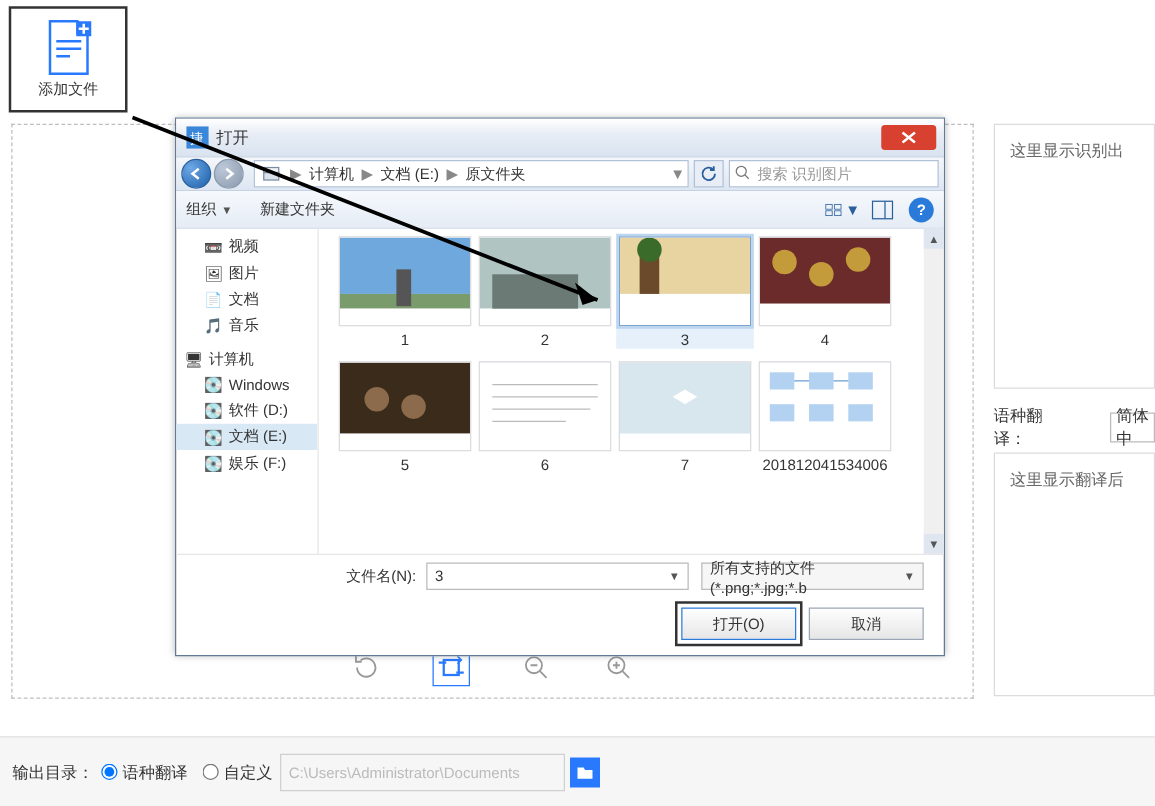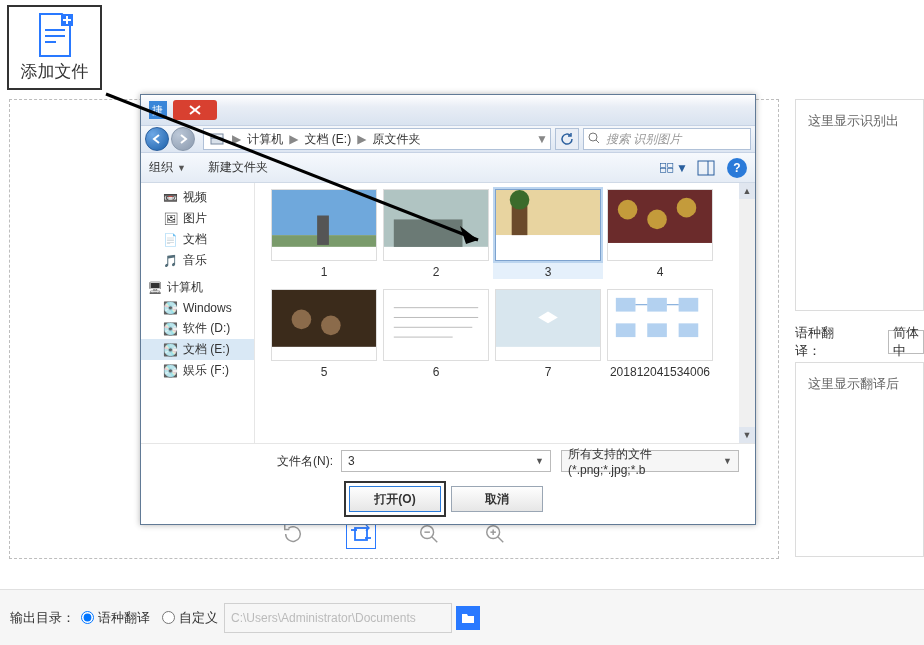--- a/index.html
+++ b/index.html
@@ -2,21 +2,21 @@
 <html><head>
 <meta charset="utf-8">
 <style>
 * { box-sizing: border-box; margin: 0; padding: 0; }
 body { font-family: "Microsoft YaHei", Arial, sans-serif; font-size: 12px; background: #fff; width: 924px; height: 645px; overflow: hidden; position: relative; color: #333; }
 
 
 .add-file-btn { position: absolute; left: 7px; top: 5px; width: 95px; height: 85px; border: 2px solid #333; background: #fff; display: flex; flex-direction: column; align-items: center; justify-content: center; cursor: pointer; }
 .add-file-btn .doc-ic { width: 38px; height: 46px; position: relative; }
 .add-file-btn .doc-ic svg { width: 100%; height: 100%; }
-.add-file-btn .lbl { margin-top: 2px; font-size: 17px; text-align: center; }
+.add-file-btn .lbl { margin-top: 2px; font-size: 12px; text-align: center; }
 
 
 .drop-zone { position: absolute; left: 9px; top: 99px; width: 770px; height: 460px; border: 1px dashed #bdbdbd; background: #fff; }
 .drop-zone .tool-row { position: absolute; left: 0; right: 0; bottom: 8px; height: 32px; display: flex; justify-content: center; gap: 40px; align-items: center; }
 .tool-row .tico { width: 26px; height: 26px; display: flex; align-items: center; justify-content: center; color: #999; }
 .tool-row .tico.sel { color: #2979FF; border: 1px solid #2979FF; width: 30px; height: 30px; }
 
 
 .right-top { position: absolute; left: 795px; top: 99px; right: 0; height: 212px; border: 1px solid #dcdcdc; padding: 12px; color: #666; font-size: 13px; overflow: hidden; }
 .translate-row { position: absolute; left: 795px; top: 328px; right: 0; height: 28px; display: flex; align-items: center; font-size: 13px; gap: 44px; }
@@ -38,21 +38,21 @@
 .dlg-title .close { width: 44px; height: 20px; background: #d84030; border-radius: 3px; display: flex; align-items: center; justify-content: center; color: #fff; margin-right: 4px; font-weight: bold; }
 
 .nav-row { height: 28px; background: linear-gradient(#f4f7fb,#dde6f2); display: flex; align-items: center; padding: 0 4px; border-top: 1px solid #c6d2e4; border-bottom: 1px solid #c6d2e4; }
 .nav-row .nav-btn { width: 24px; height: 24px; border-radius: 50%; background: radial-gradient(circle at 30% 30%,#6ea8e6,#1b5fa8); border: 1px solid #2a5f9e; display: flex; align-items: center; justify-content: center; color: #fff; }
 .nav-row .nav-btn.disabled { background: radial-gradient(circle at 30% 30%,#bcc8d8,#8a99ad); border-color:#8a99ad; }
 .nav-row .crumb-box { flex: 1; height: 22px; margin: 0 4px 0 8px; border: 1px solid #b0c1d8; background: #fff; display: flex; align-items: center; font-size: 12px; }
 .crumb-box .cicon { width: 18px; height: 18px; margin: 0 4px; display:flex;align-items:center;justify-content:center; }
 .crumb-box .crumb { padding: 0 4px; }
 .crumb-box .sep { color: #888; padding: 0 2px; }
 .nav-row .refresh { width: 24px; height: 22px; border: 1px solid #b0c1d8; background:#e9eef6; display:flex;align-items:center;justify-content:center; color:#2a5f9e; }
-.nav-row .search-box { width: 168px; height: 22px; margin-left: 4px; border: 1px solid #b0c1d8; background: #fff; display: flex; align-items: center; padding: 0 4px; color: #999; font-style: italic; }
+.nav-row .search-box { width: 168px; height: 22px; margin-left: 4px; border: 1px solid #b0c1d8; background: #fff; display: flex; align-items: center; padding: 0 4px; color: #999; }
 .nav-row .search-box .sic { width: 14px; height: 14px; margin-right: 4px; color:#777;}
 
 .toolbar-row { height: 30px; background: linear-gradient(#f6f9fd,#e5ecf5); border-bottom: 1px solid #cfd9e6; display: flex; align-items: center; padding: 0 8px; }
 .toolbar-row .titem { margin-right: 22px; display: inline-flex; align-items: center; cursor:pointer;}
 .toolbar-row .titem .dd { margin-left: 4px; font-size: 9px; color:#555;}
 .toolbar-row .spacer { flex: 1; }
 .toolbar-row .view-ic { width: 30px; height: 20px; display:flex;align-items:center;justify-content:center;color:#2a5f9e; border:1px solid transparent;}
 .toolbar-row .view-ic + .view-ic { margin-left: 2px; }
 .toolbar-row .help-ic { width: 20px; height: 20px; border-radius: 50%; background: #2a7ad9; color: #fff; display:flex;align-items:center;justify-content:center;font-weight:bold;margin-left:6px;}
 
@@ -74,21 +74,21 @@
 .scroll-v .arr { height:16px;width:100%;display:flex;align-items:center;justify-content:center;font-size:9px;color:#555;background:#e0e6ef;}
 .scroll-v .track { flex:1; }
 
 .bottom-zone { padding: 6px 12px 12px 12px; border-top: 1px solid #e6e6e6; }
 .fn-row { display: flex; align-items: center; justify-content: flex-end; padding-right:4px;}
 .fn-row .lbl { margin-right: 8px; }
 .fn-row .fn-in { width: 210px; height: 22px; border: 1px solid #bbb; padding: 0 6px; display: inline-flex; align-items: center; background:#fff; margin-right:10px; }
 .fn-row .fn-in .dd { margin-left:auto; font-size:9px;color:#555;}
 .fn-row .type-sel { width: 178px; height: 22px; border: 1px solid #bbb; padding: 0 6px; display: inline-flex; align-items: center; background:#f6f6f6;}
 .fn-row .type-sel .dd { margin-left:auto; font-size:9px;color:#555;}
-.btn-row { display: flex; justify-content: center; gap: 10px; margin-top: 14px; padding-right:4px;font-weight:bold;}
+.btn-row { display: flex; justify-content: flex-end; gap: 10px; margin-top: 14px; padding-right:4px;}
 .btn-row .btn { min-width: 92px; height: 26px; border: 1px solid #9aa6b4; background: linear-gradient(#fefefe,#e6e6e6); display: inline-flex; align-items: center; justify-content: center; cursor:pointer;}
 .btn-row .btn.primary { outline: 2px solid #333; outline-offset: 3px; border:1px solid #2a7ad9;}
 
 
 .arrow-anno { position:absolute; z-index:10; pointer-events:none; }
 
 
 svg { display: block; }
 </style>
 </head>
@@ -179,20 +179,21 @@
 </div>
 
 <div class="dlg">
   <div class="dlg-title">
     <span class="ic">
         <svg viewBox="0 0 18 18">
           <rect width="18" height="18" fill="#3a86d8"></rect>
           <text x="3" y="13" font-size="11" fill="#fff">捷</text>
         </svg>
       </span>
+    <span class="txt">打开</span>
     <span class="close">
         <svg width="12" height="10" viewBox="0 0 12 10">
           <line x1="1" y1="1" x2="11" y2="9" stroke="#fff" stroke-width="2"></line>
           <line x1="11" y1="1" x2="1" y2="9" stroke="#fff" stroke-width="2"></line>
         </svg>
       </span>
   </div>
 
   <div class="nav-row">
     <span class="nav-btn">

